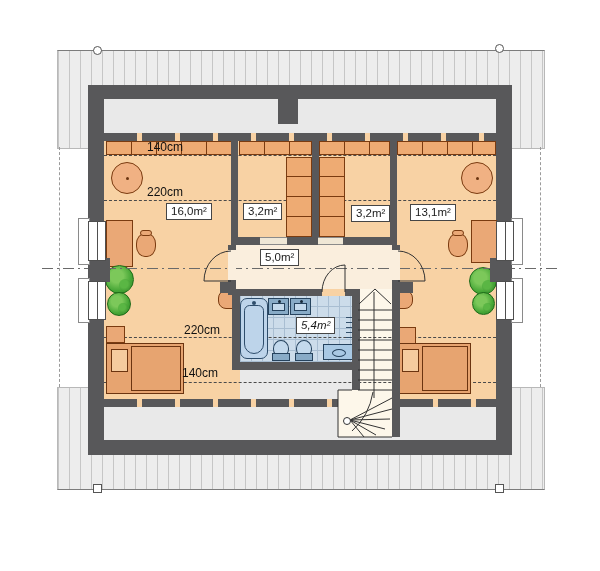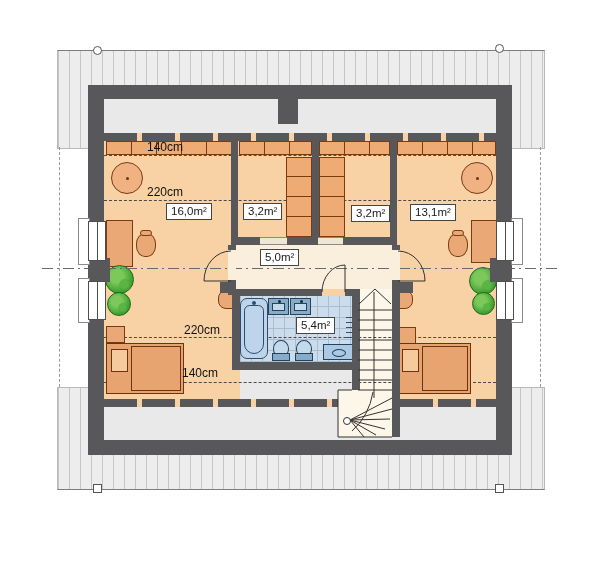--- a/index.html
+++ b/index.html
@@ -199,20 +199,20 @@
       <path d="M373,392 Q369,416 352,431"></path>
       <circle cx="347" cy="421" r="3.5" fill="#fff"></circle>
     </g>
   </svg>
 
   <div class="arealabel" style="left:166px;top:203px;">16,0m²</div>
   <div class="arealabel" style="left:243px;top:203px;">3,2m²</div>
   <div class="arealabel" style="left:351px;top:205px;">3,2m²</div>
   <div class="arealabel" style="left:410px;top:204px;">13,1m²</div>
   <div class="arealabel" style="left:260px;top:249px;">5,0m²</div>
-  <div class="arealabel" style="left:296px;top:317px;">5,4m²</div>
+  <div class="arealabel" style="left:296px;top:317px;font-style:italic;">5,4m²</div>
 
   <div class="dimlabel" style="left:147px;top:141px;">140cm</div>
   <div class="dimlabel" style="left:147px;top:186px;">220cm</div>
   <div class="dimlabel" style="left:184px;top:324px;">220cm</div>
   <div class="dimlabel" style="left:182px;top:367px;">140cm</div>
 
 </div>
 
 </body></html>

